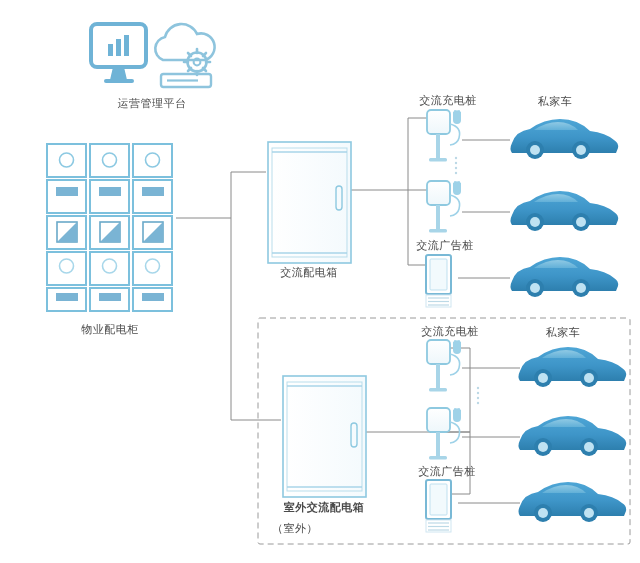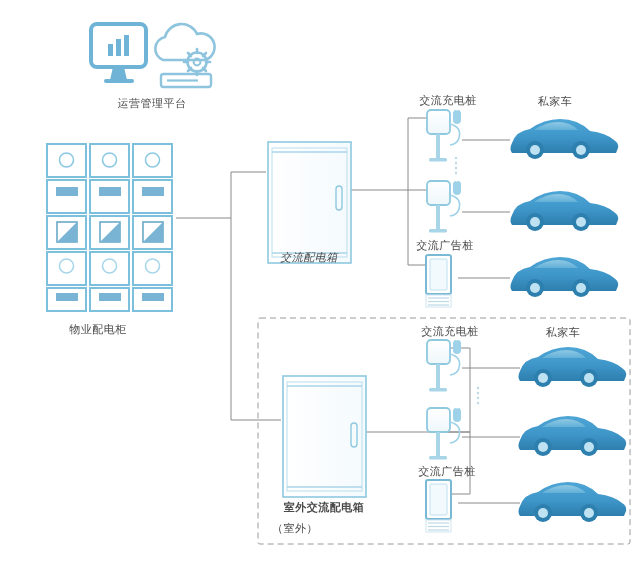--- a/index.html
+++ b/index.html
@@ -302,23 +302,23 @@
     <path d="M542,493 q12,-8 24,-8 q12,0 20,8 Z" fill="url(#carGradTop)"></path>
     <circle cx="543" cy="513" r="9" fill="#2d7fae"></circle>
       <circle cx="543" cy="513" r="5" fill="#bfe2f2"></circle>
     <circle cx="589" cy="513" r="9" fill="#2d7fae"></circle>
       <circle cx="589" cy="513" r="5" fill="#bfe2f2"></circle>
   </g>
 </svg>
 
 <div class="lbl center" style="left:152px; top:96px;">运营管理平台</div>
 
-<div class="lbl center" style="left:98px; top:322px;">物业配电柜</div>
-
-<div class="lbl center" style="left:309px; top:250px;font-style:italic;">交流配电箱</div>
+<div class="lbl center" style="left:110px; top:322px;">物业配电柜</div>
+
+<div class="lbl center" style="left:309px; top:265px;">交流配电箱</div>
 
 <div class="lbl center" style="left:324px; top:500px;font-weight:bold;">室外交流配电箱</div>
 
 <div class="lbl" style="left:272px; top:521px;">（室外）</div>
 
 <div class="lbl center" style="left:448px; top:93px;">交流充电桩</div>
 
 <div class="lbl center" style="left:445px; top:238px;">交流广告桩</div>
 
 <div class="lbl center" style="left:555px; top:94px;">私家车</div>

